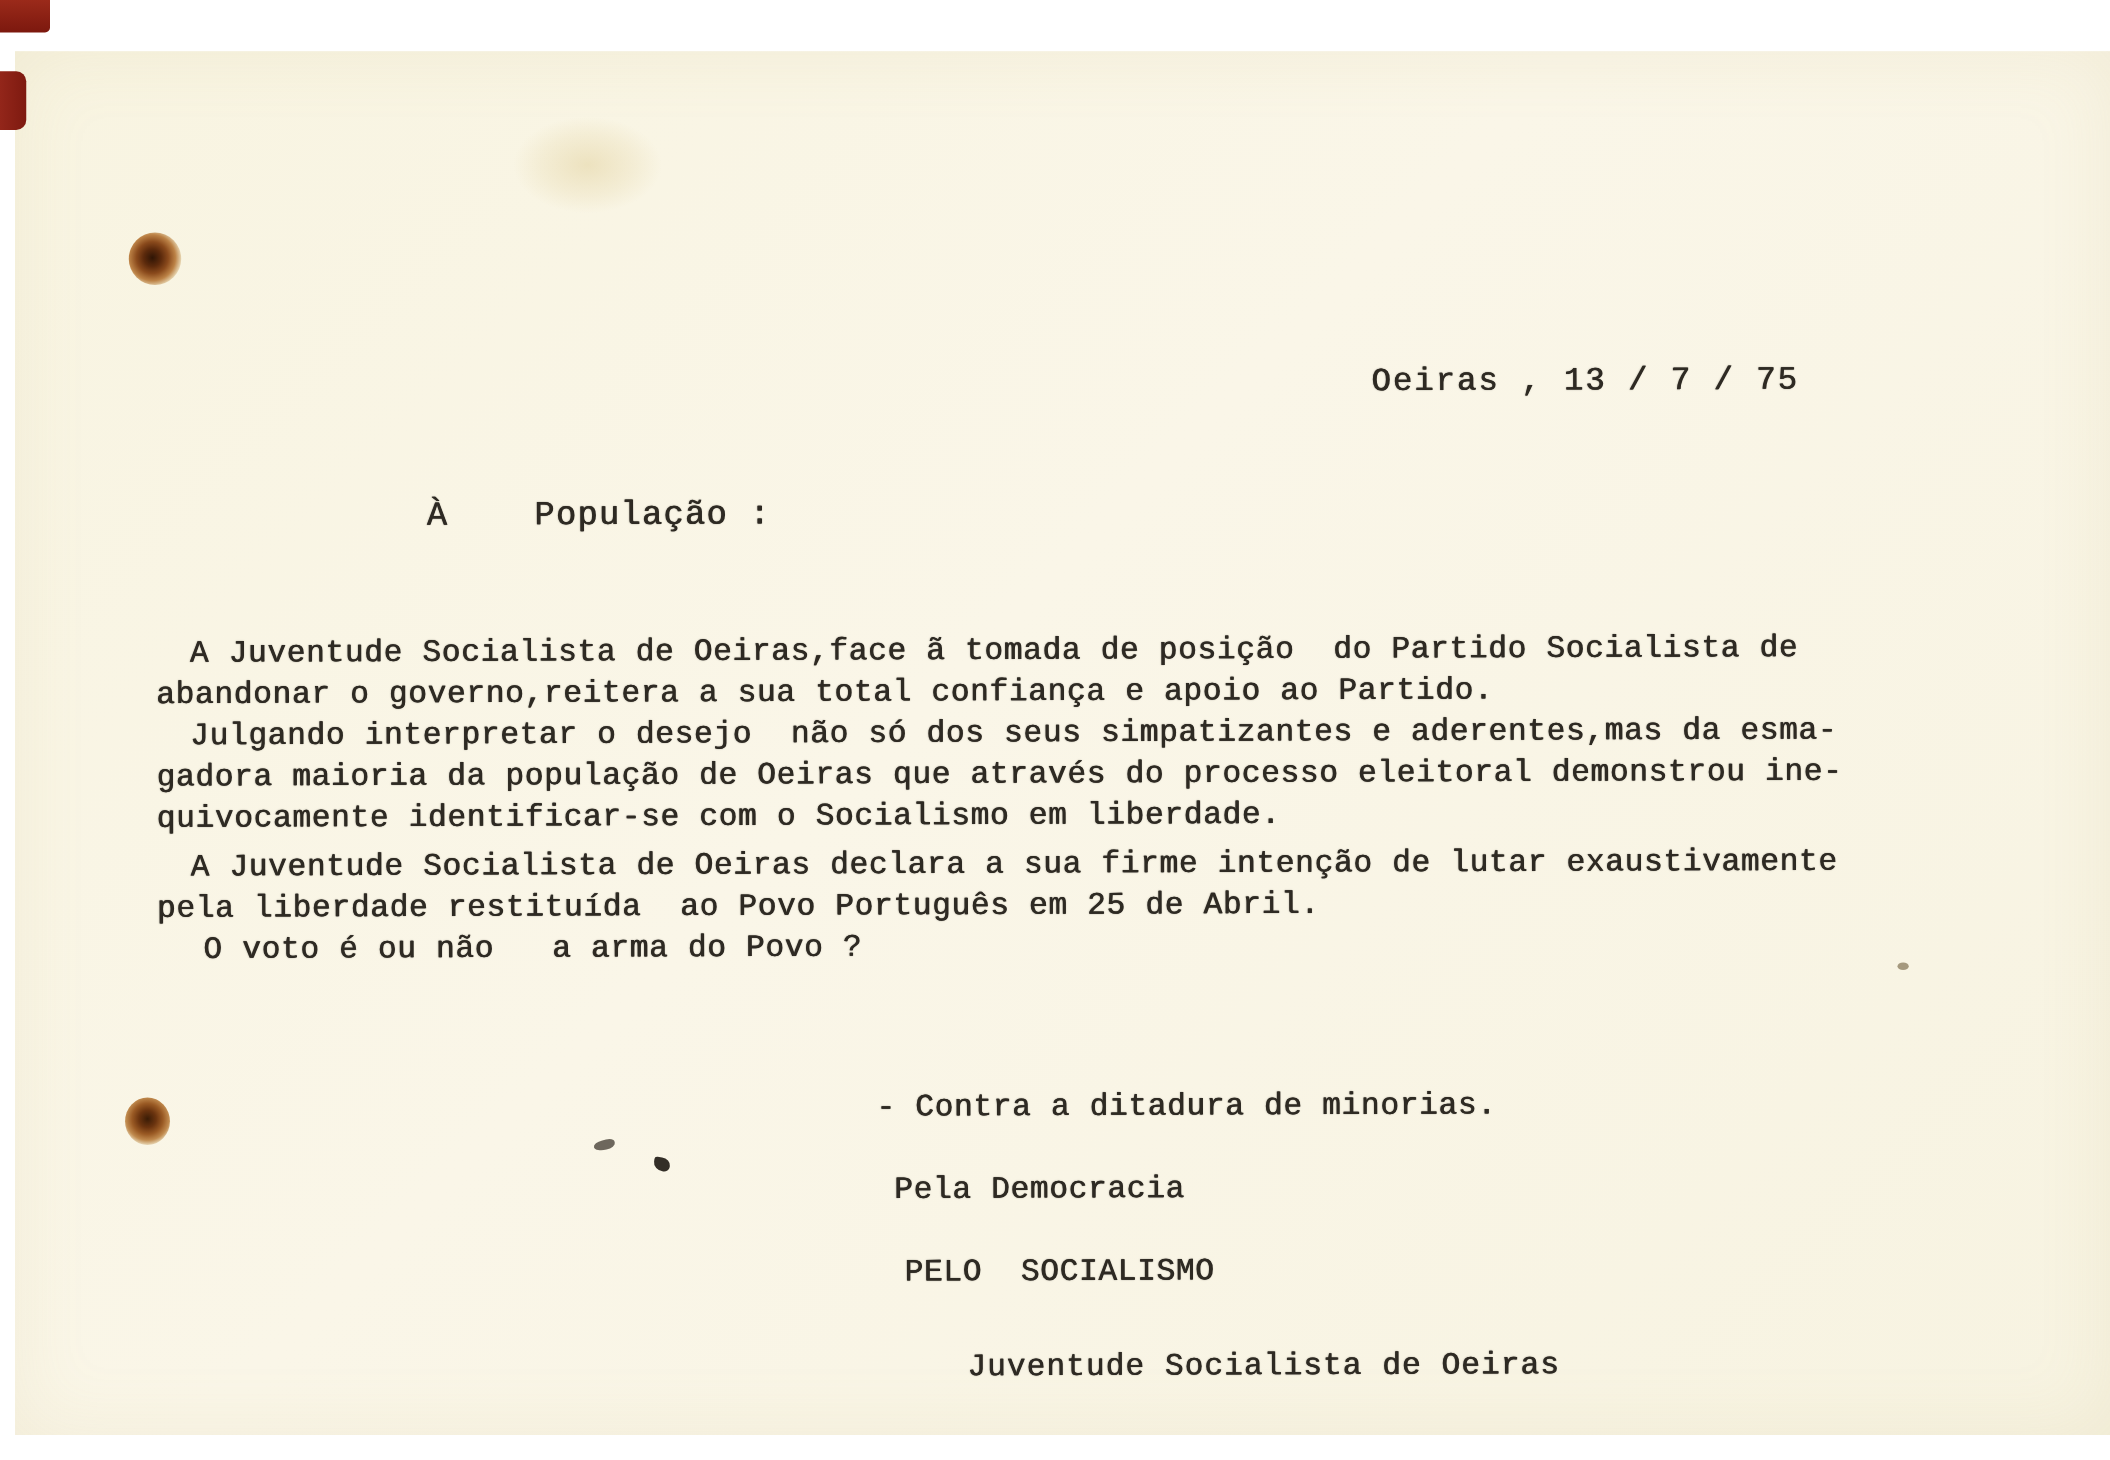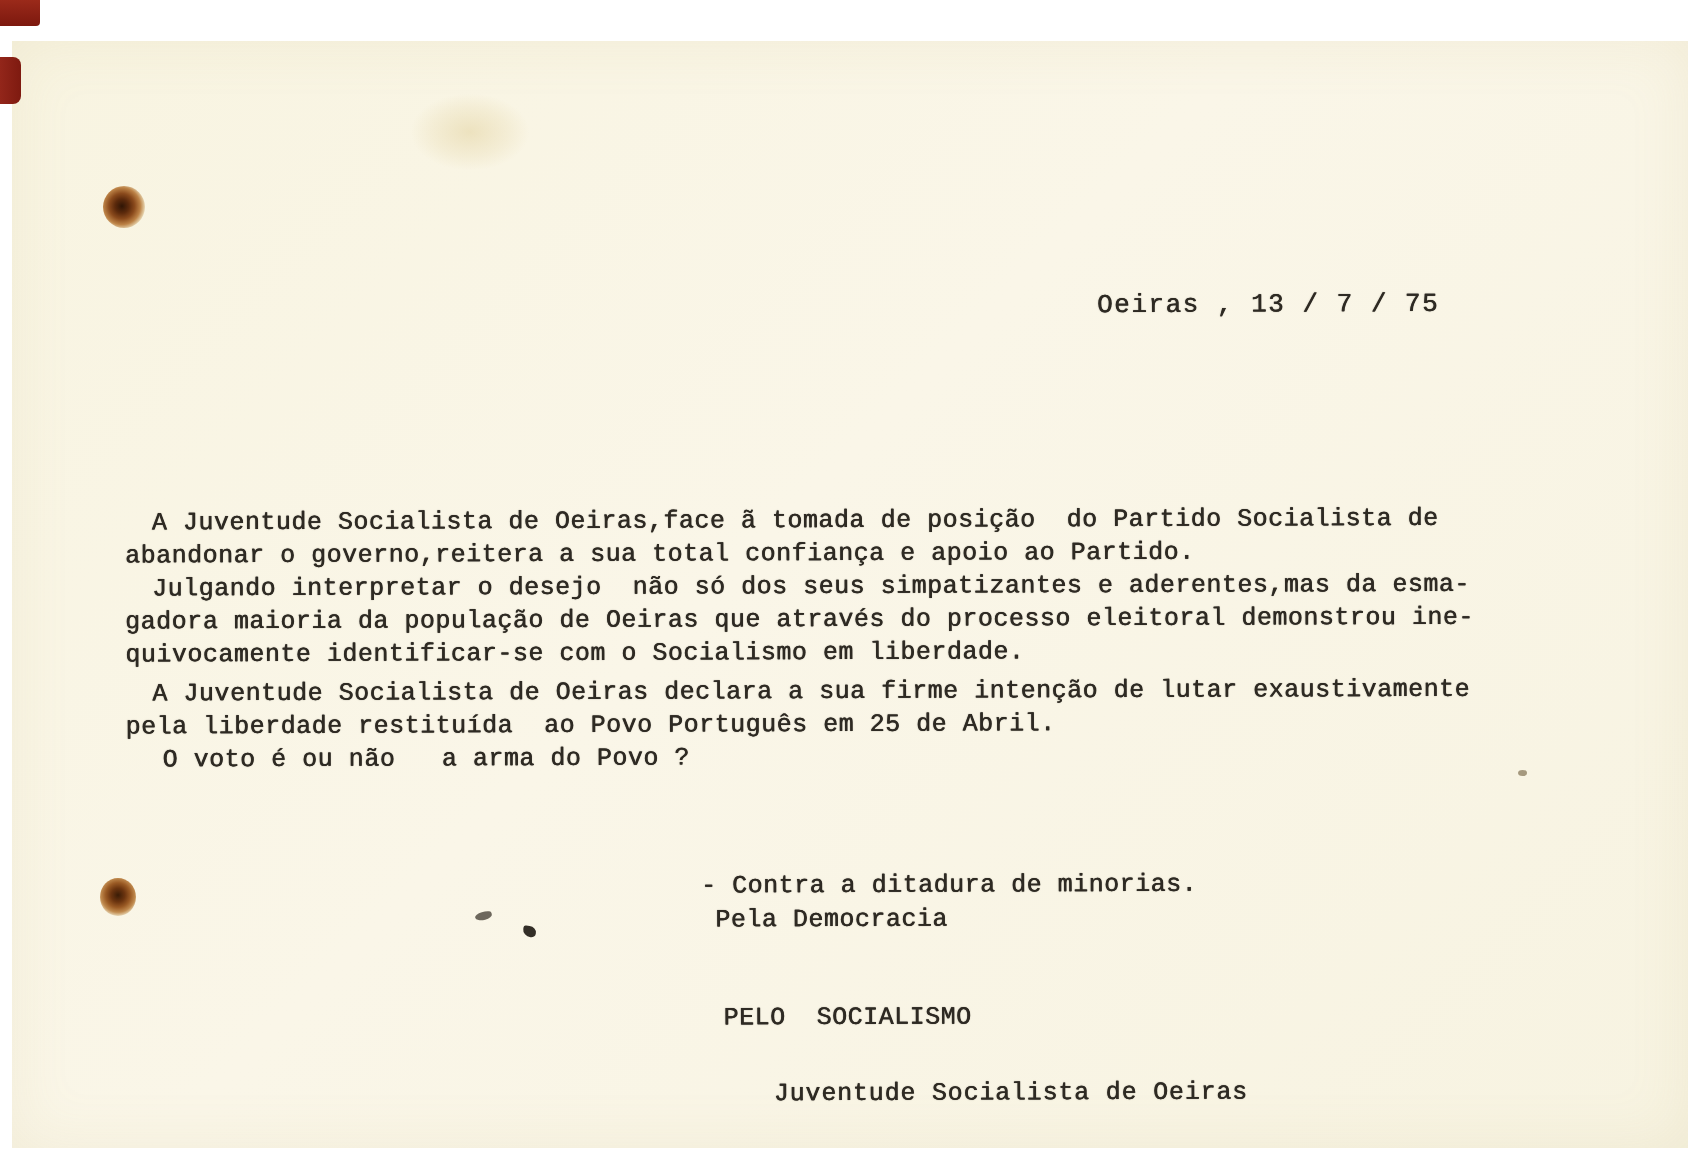--- a/index.html
+++ b/index.html
@@ -88,32 +88,33 @@
 
 <div class="scan">
 
   <div class="paper">
     <div class="stain-top"></div>
 
     <div class="textlayer">
 
       <div class="typeline dateline" style="left:1086px; top:250px;">Oeiras , 13 / 7 / 75</div>
 
+      <div class="typeline salutation" style="left:330px; top:356px;">À    População :</div>
 
       <div class="typeline" style="left:140px; top:465px;">A Juventude Socialista de Oeiras,face ã tomada de posição  do Partido Socialista de</div>
       <div class="typeline" style="left:113px; top:498px;">abandonar o governo,reitera a sua total confiança e apoio ao Partido.</div>
       <div class="typeline" style="left:140px; top:531px;">Julgando interpretar o desejo  não só dos seus simpatizantes e aderentes,mas da esma-</div>
       <div class="typeline" style="left:113px; top:564px;">gadora maioria da população de Oeiras que através do processo eleitoral demonstrou ine-</div>
       <div class="typeline" style="left:113px; top:597px;">quivocamente identificar-se com o Socialismo em liberdade.</div>
       <div class="typeline" style="left:140px; top:636px;">A Juventude Socialista de Oeiras declara a sua firme intenção de lutar exaustivamente</div>
       <div class="typeline" style="left:113px; top:669px;">pela liberdade restituída  ao Povo Português em 25 de Abril.</div>
       <div class="typeline" style="left:150px; top:702px;">O voto é ou não   a arma do Povo ?</div>
 
       <div class="typeline" style="left:688px; top:830px;">- Contra a ditadura de minorias.</div>
-      <div class="typeline" style="left:702px; top:864px;">Pela Democracia</div>
+      <div class="typeline" style="left:702px; top:896px;">Pela Democracia</div>
       <div class="typeline" style="left:710px; top:962px;">PELO  SOCIALISMO</div>
 
       <div class="typeline signature" style="left:760px; top:1038px;">Juventude Socialista de Oeiras</div>
 
     </div>
 
     <div class="smudge-1"></div>
     <div class="smudge-2"></div>
     <div class="speck-1"></div>
   </div>

